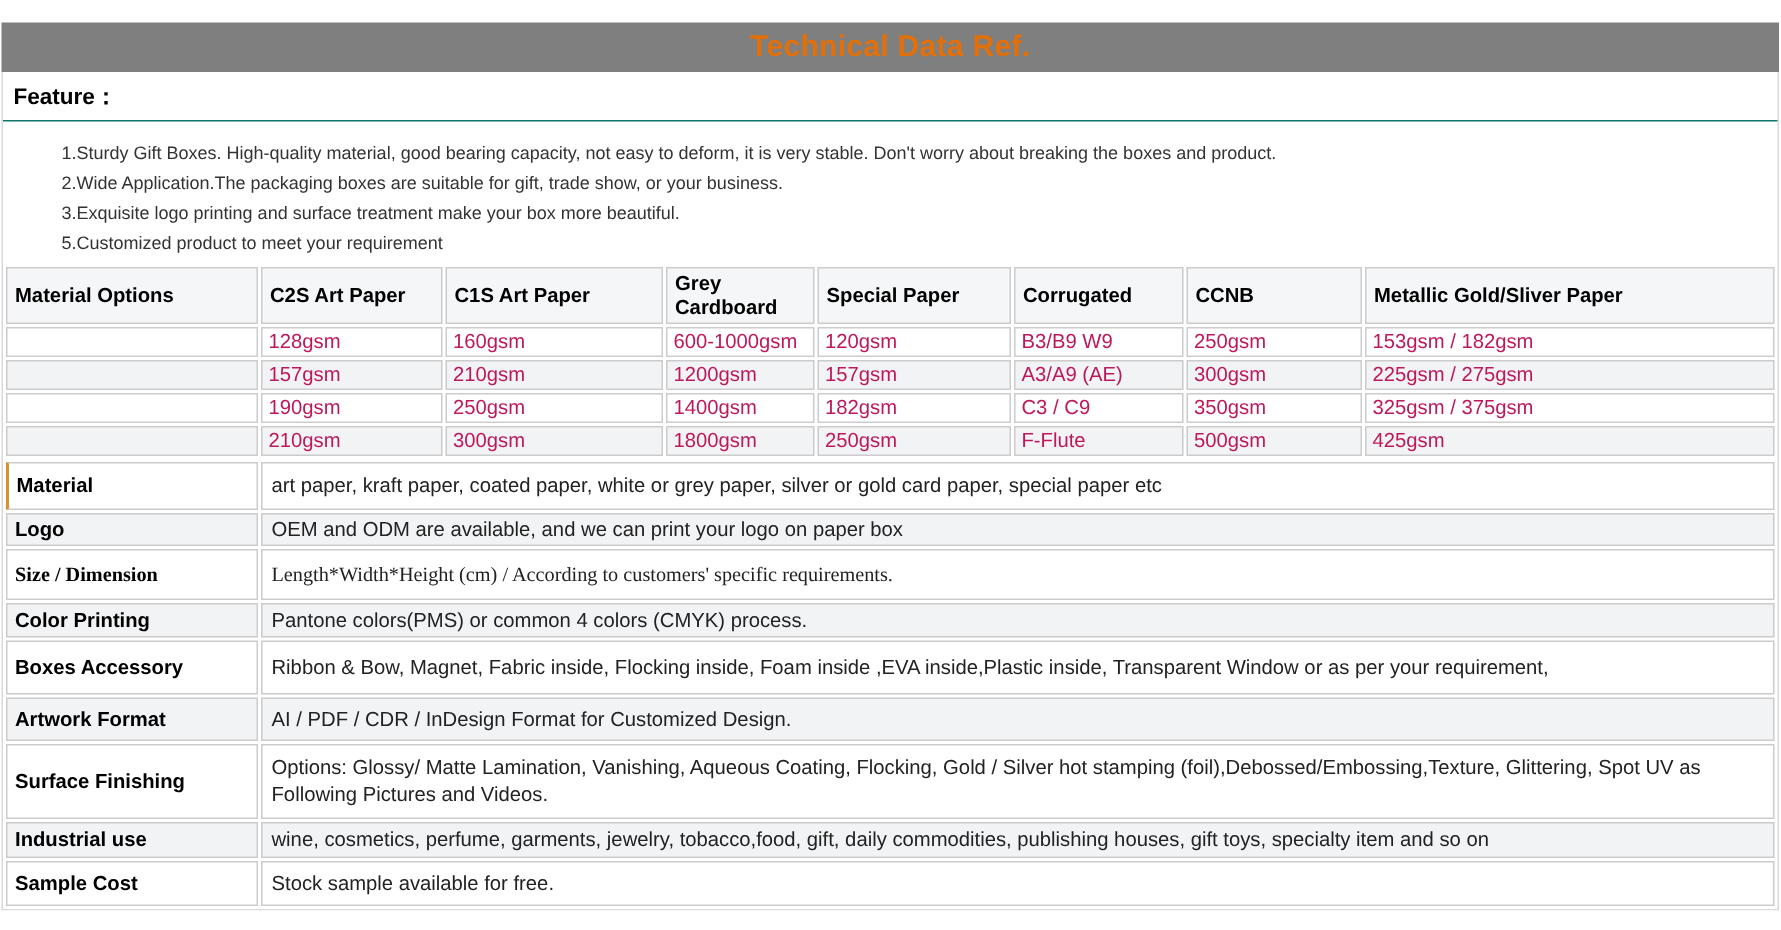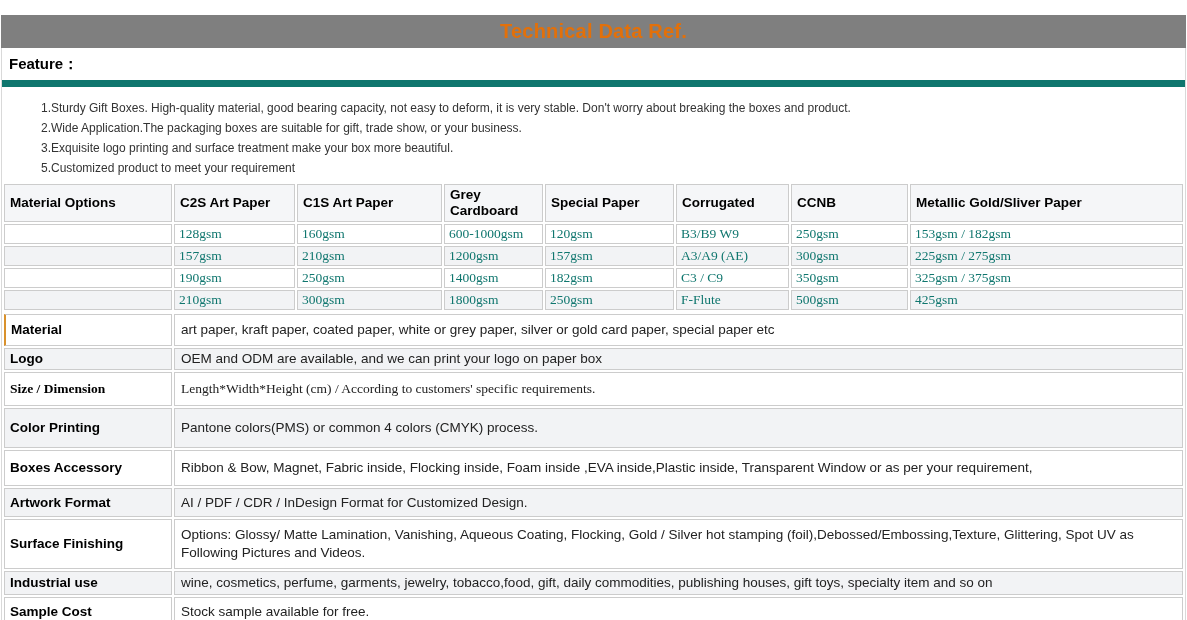--- a/index.html
+++ b/index.html
@@ -27,21 +27,21 @@
   
   .content {
     border: 1px solid #d9d9d9;
     border-top: none;
   }
   .feature-heading {
     font-size: 15px;
     font-weight: bold;
     color: #000;
     padding: 7px 7px 6px 7px;
-    border-bottom: 7px solid #0f766e;
+    border-bottom: 1px solid #0f766e;
   }
   .features { padding: 11px 7px 4px 7px; }
   .feature-item {
     font-size: 12px;
     line-height: 20px;
     color: #333;
     white-space: nowrap;
     overflow: hidden;
     margin-left: 32px;
   }
@@ -62,32 +62,32 @@
     overflow: hidden;
   }
   thead th {
     font-weight: bold;
     color: #000;
     background: #f5f6f8;
     height: 36px;
     line-height: 16px;
     padding: 2px 5px;
   }
-  .mat-table td { height: 16px; line-height: 16px; color: #0f766e; font-family: Liberation Serif, serif; }
+  .mat-table td { height: 16px; line-height: 16px; color: #be185d; }
   .mat-table tbody tr:nth-child(even) td { background: #f2f3f5; }
 
   .spec-table td { line-height: 18px; }
   .spec-table .spec-label { font-weight: bold; color: #000; padding-left: 5px; }
   .spec-table .spec-value { padding-left: 6px; color: #222; margin-left: 39px; }
   .spec-table tr:nth-child(even) td { background: #f2f3f5; }
   .spec-table tr:nth-child(1) td { height: 32px; }
   .spec-table tr:nth-child(1) .spec-label { border-left: 2px solid #d9912c; }
   .spec-table tr:nth-child(2) td { height: 16px; }
   .spec-table tr:nth-child(3) td { height: 34px; font-family: Liberation Serif, serif; }
-  .spec-table tr:nth-child(4) td { height: 40px; }
+  .spec-table tr:nth-child(4) td { height: 23px; }
   .spec-table tr:nth-child(5) td { height: 36px; }
   .spec-table tr:nth-child(6) td { height: 29px; }
   .spec-table tr:nth-child(7) td { height: 50px; }
   .spec-table tr:nth-child(8) td { height: 24px; }
   .spec-table tr:nth-child(9) td { height: 30px; }
 
   
   col.c0 { width: 168px; }
   col.c1 { width: 121px; }
   col.c2 { width: 145px; }

